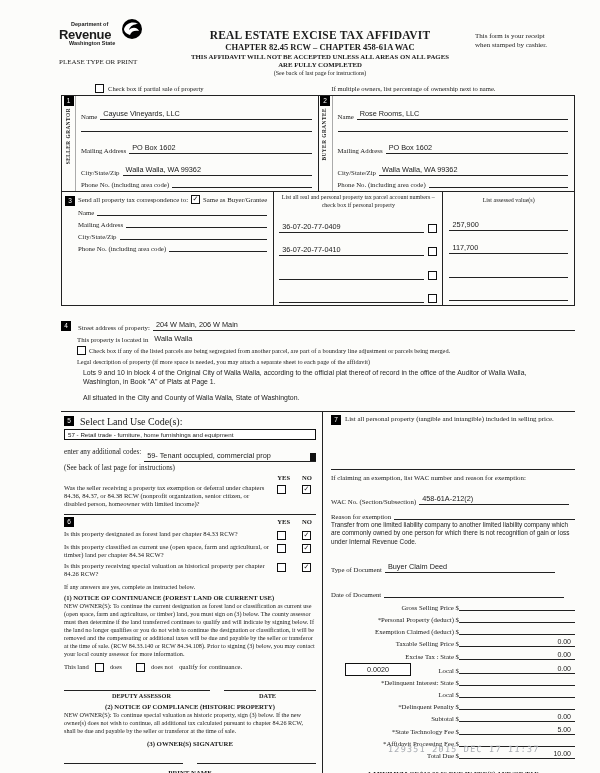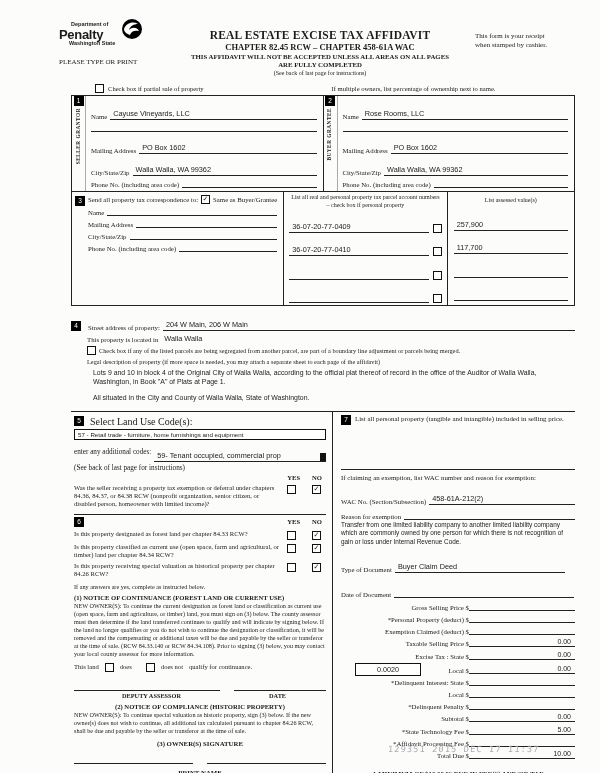--- a/index.html
+++ b/index.html
@@ -1,19 +1,19 @@
 <!DOCTYPE html>
 <html><head>
 <meta charset="utf-8">
 <style>
   html,body{margin:0;padding:0;}
   body{width:600px;height:773px;background:#fcfcfa;position:relative;overflow:hidden;
        font-family:"Liberation Serif",serif;color:#1b1b1b;}
   .page{padding:18px 25px 0 35px;position:relative;}
-  .inset{margin-left:36px;}
+  .inset{margin-left:26px;}
   
   .hdr{position:relative;height:64px;}
   .logo{position:absolute;left:24px;top:4px;line-height:1;}
   .logo .l1{font-family:"Liberation Sans",sans-serif;font-weight:bold;font-size:5.5px;margin-left:12px;}
   .logo .l2{font-family:"Liberation Sans",sans-serif;font-weight:bold;font-size:13px;letter-spacing:-.3px;}
   .logo .l3{font-family:"Liberation Sans",sans-serif;font-weight:bold;font-size:5.5px;margin-left:10px;}
   .logo svg{position:absolute;left:62px;top:-4px;}
   .ptp{position:absolute;left:24px;top:40px;font-size:7px;}
   .titleblk{text-align:center;margin:0 120px 0 150px;line-height:1.25;}
   .t1{font-size:11.5px;font-weight:bold;letter-spacing:.2px;padding-top:10px;}
@@ -78,21 +78,21 @@
          font-size:8.5px;color:#a9adb3;letter-spacing:1.2px;transform:skewX(-4deg);}
 </style>
 </head>
 <body>
 
 <div class="page">
 
   <div class="hdr">
     <div class="logo">
       <div class="l1">Department of</div>
-      <div class="l2">Penalty</div>
+      <div class="l2">Revenue</div>
       <div class="l3">Washington State</div>
       <svg width="22" height="22" viewBox="0 0 22 22">
         <circle cx="11" cy="11" r="10" fill="#000"></circle>
         <path d="M3 11 C5 5 12 3 17 6 C13 6 9 8 8 12 C11 9 16 9 18 13 C14 12 10 13 9 17 C6 16 3 14 3 11 Z" fill="#fff"></path>
       </svg>
     </div>
     <div class="ptp">PLEASE TYPE OR PRINT</div>
     <div class="titleblk">
       <div class="t1">REAL ESTATE EXCISE TAX AFFIDAVIT</div>
       <div class="t2">CHAPTER 82.45 RCW – CHAPTER 458-61A WAC</div>

